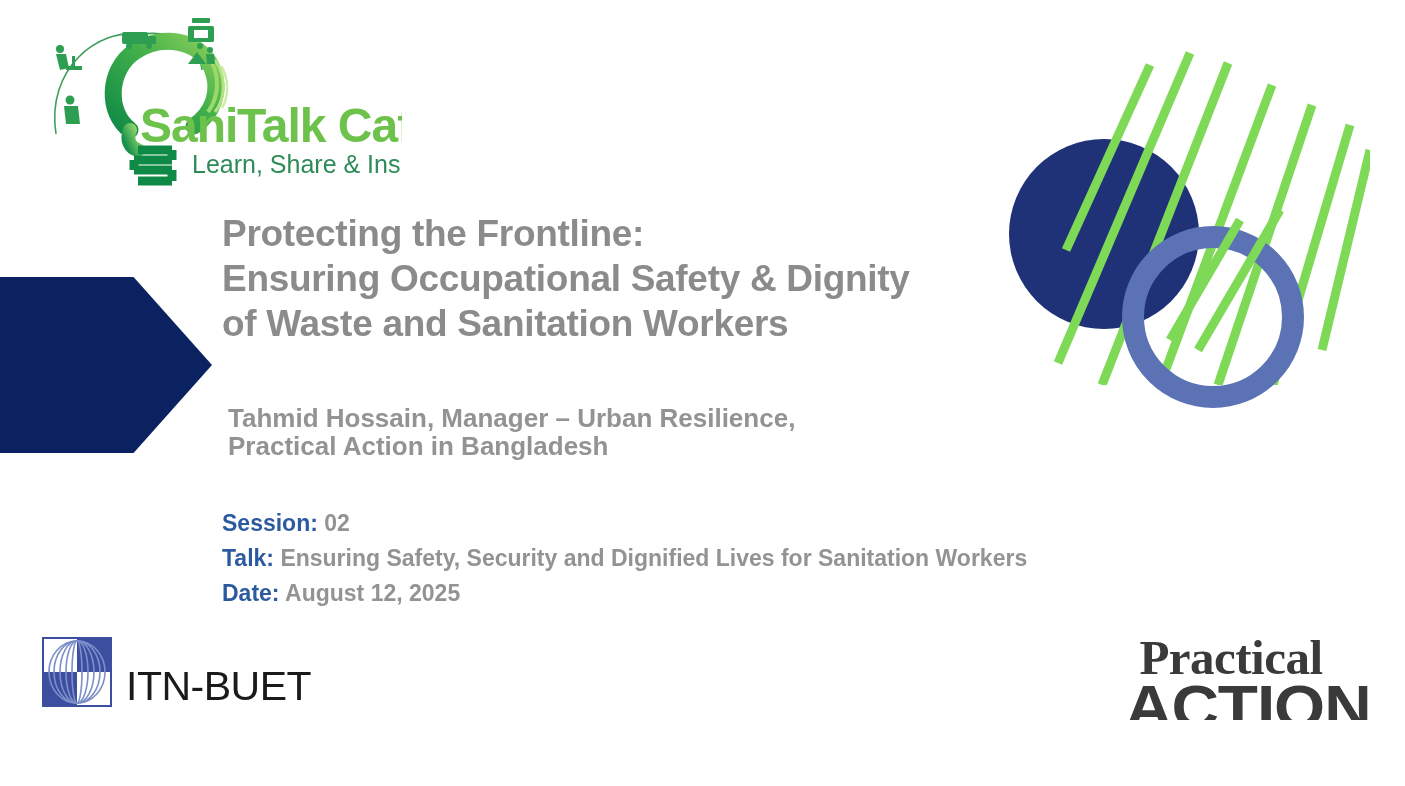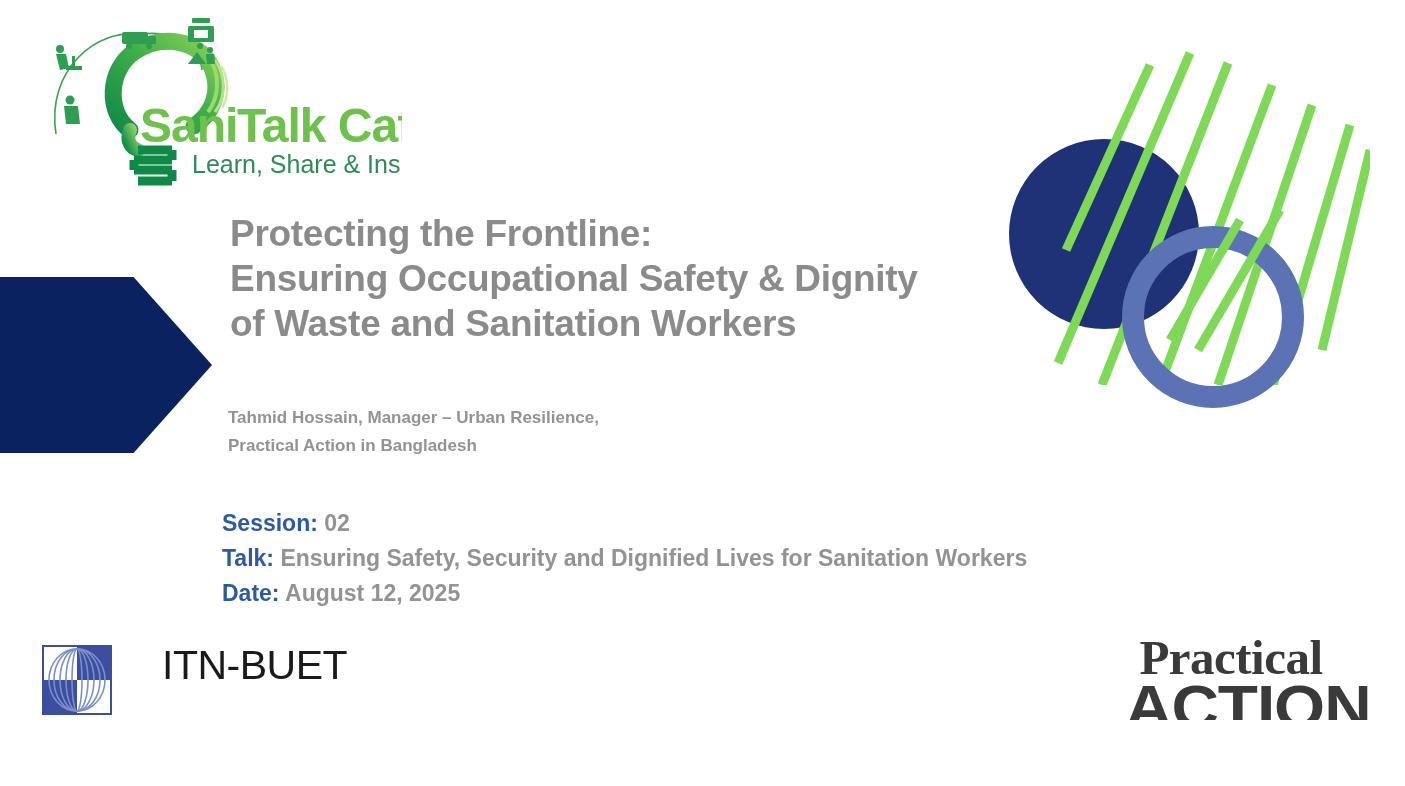--- a/index.html
+++ b/index.html
@@ -73,33 +73,32 @@
     top: 211px;
     width: 800px;
   }
   .title-line {
     color: #8b8b8b;
     font-weight: bold;
     font-size: 37px;
     line-height: 45px;
     letter-spacing: -0.3px;
     white-space: nowrap;
-    margin-left: 8px;
   }
 
   .presenter-block {
     position: absolute;
     left: 228px;
     top: 404px;
     width: 700px;
   }
   .presenter-line {
     color: #939393;
     font-weight: bold;
-    font-size: 17px;
+    font-size: 26px;
     line-height: 28px;
     white-space: nowrap;
   }
 
   .meta-block {
     position: absolute;
     left: 222px;
     top: 506px;
     width: 1120px;
   }
@@ -118,22 +117,21 @@
     font-weight: bold;
   }
 
   
   .logo-itn {
     position: absolute;
     left: 42px;
     top: 645px;
     height: 62px;
     display: flex;
-    align-items: flex-start;
-    gap: 36px;
+    align-items: flex-end;
   }
   .logo-itn .mark {
     width: 70px;
     height: 70px;
     position: relative;
     border: 2px solid #3b4ea0;
     box-sizing: border-box;
     background: #ffffff;
   }
   .logo-itn .wordmark {

